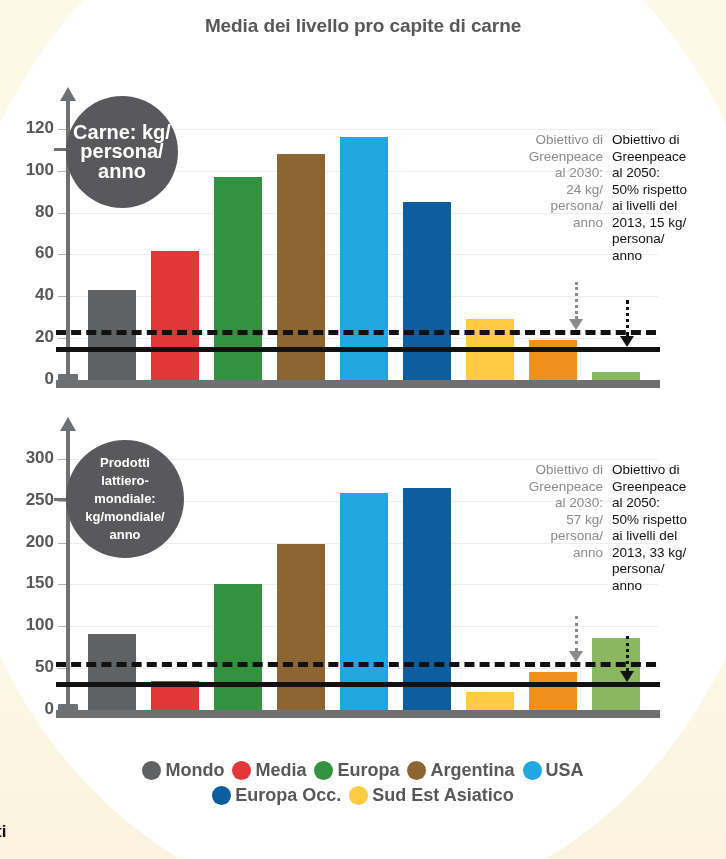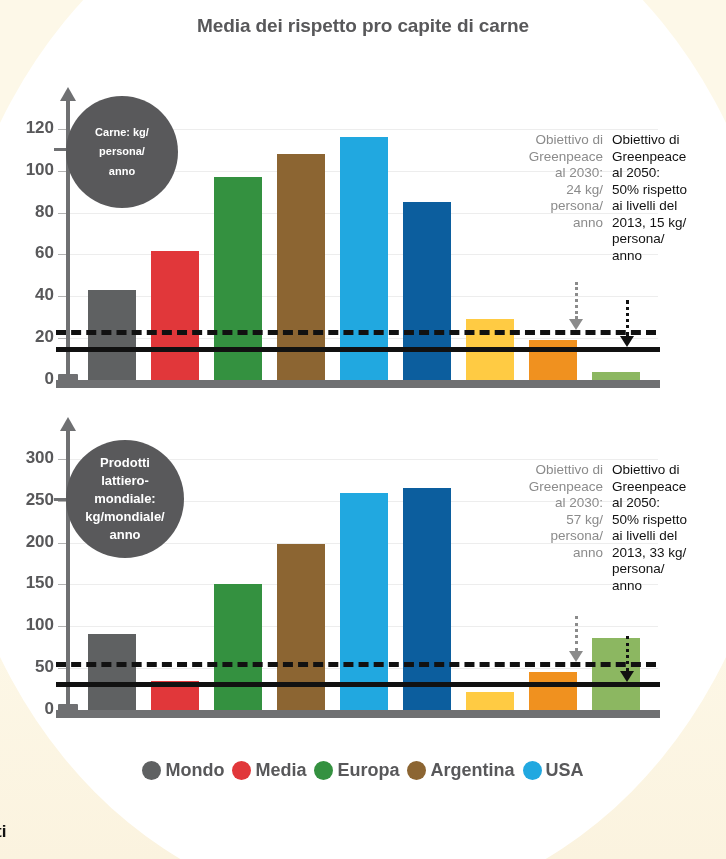--- a/index.html
+++ b/index.html
@@ -103,21 +103,21 @@
 </style>
 </head>
 <body>
 
 <div id="bg-cream"></div>
 <div id="bg-oval"></div>
 
 <div id="page">
 
   <div class="title">
-    <div>Media dei rispetto pro capite di carne</div>
+    <div>Media dei livello pro capite di carne</div>
   </div>
 
   <div class="chart" id="chart1">
       <div class="plot">
         <div class="tick" style="top: 272px;"></div>
         <div class="ticklabel" style="top: 272px;">0</div>
         <div class="gridline" style="top: 230.154px;"></div>
         <div class="tick" style="top: 230.154px;"></div>
         <div class="ticklabel" style="top: 230.154px;">20</div>
         <div class="gridline" style="top: 188.308px;"></div>
@@ -172,21 +172,21 @@
       </div>
       <div class="arrow" style="left: 569px; top: 182px; height: 47.7846px;">
         <span class="stem" style="height:36.78461538461539px"></span>
         <span class="head" style="top:36.78461538461539px"></span>
       </div>
       <div class="arrow dark" style="left: 620px; top: 200px;">
         <span class="stem" style="height:35.52307692307693px"></span>
         <span class="head" style="top:35.52307692307693px"></span>
       </div>
       <div class="badge-leader" style="left: 54px; top: 48px; width: 68px;"></div>
-      <div class="badge" style="left: 66px; top: -4px; width: 112px; height: 112px; font-size: 11px; line-height: 19.5px;">
+      <div class="badge" style="left: 66px; top: -4px; width: 112px; height: 112px; font-size: 20px; line-height: 19.5px;">
         <div>
           <div>Carne: kg/</div>
           <div>persona/</div>
           <div>anno</div>
         </div>
       </div>
     </div>
   <div class="chart" id="chart2">
       <div class="plot">
         <div class="tick" style="top: 272px;"></div>
@@ -280,17 +280,27 @@
         </div>
         <div class="legend-item">
           <span class="legend-dot" style="background: rgb(140, 101, 50);"></span>
           <span class="legend-label">Argentina</span>
         </div>
         <div class="legend-item">
           <span class="legend-dot" style="background: rgb(33, 168, 224);"></span>
           <span class="legend-label">USA</span>
         </div>
       </div>
+      <div class="legend-row">
+        <div class="legend-item">
+          <span class="legend-dot" style="background: rgb(12, 94, 158);"></span>
+          <span class="legend-label">Europa Occ.</span>
+        </div>
+        <div class="legend-item">
+          <span class="legend-dot" style="background: rgb(255, 203, 67);"></span>
+          <span class="legend-label">Sud Est Asiatico</span>
+        </div>
+      </div>
     </div>
 
   <div class="corner-text">ti</div>
 
 </div>
 
 </body></html>

